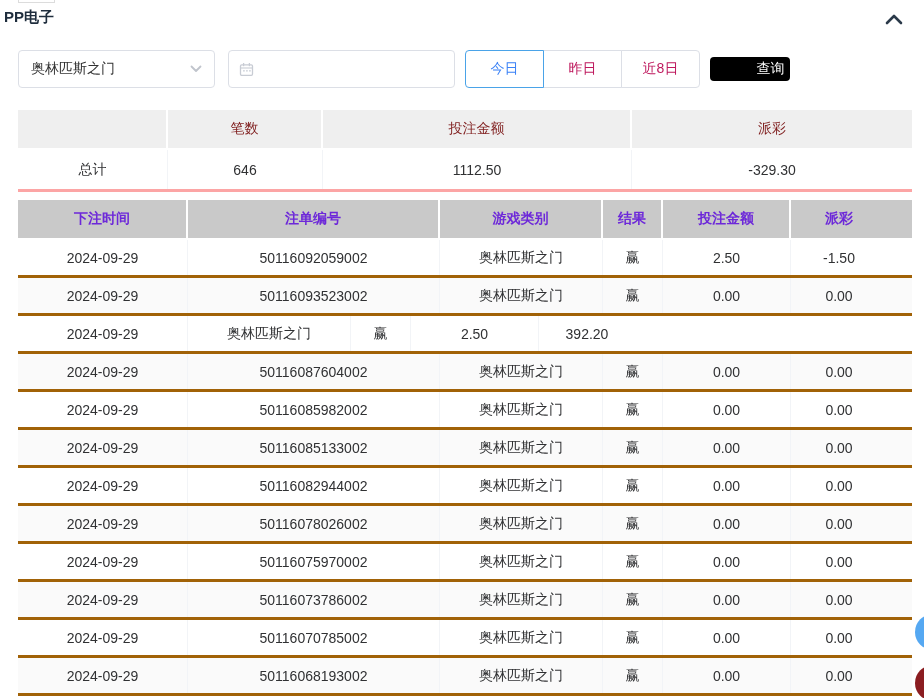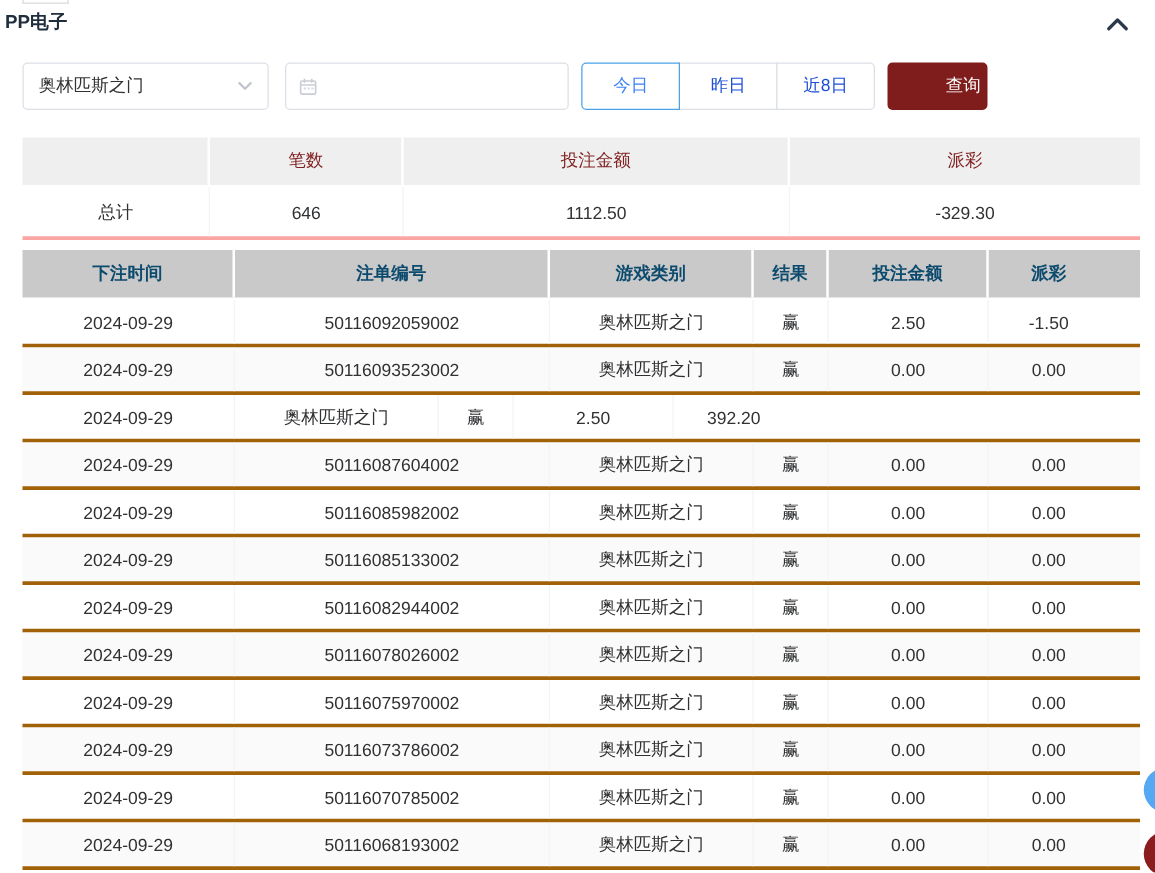--- a/index.html
+++ b/index.html
@@ -36,32 +36,32 @@
   .select-box .sel-text { flex: 1; font-size: 14px; color: #333; }
   .date-box {
     margin-left: 13px; width: 227px; height: 38px; border: 1px solid #dcdfe6; border-radius: 4px;
     display: flex; align-items: center; padding: 0 10px; cursor: pointer; background: #fff;
   }
   .date-box .date-text { margin-left: 8px; font-size: 14.5px; color: #303133; letter-spacing: 0.2px; }
 
   .btn-group { margin-left: 10px; display: flex; }
   .qbtn {
     width: 79px; height: 38px; background: #fff; border: 1px solid #dcdfe6;
-    color: #1d4ed8; font-size: 14px; cursor: pointer;
+    color: #be185d; font-size: 14px; cursor: pointer;
     display: flex; align-items: center; justify-content: center;
     font-family: inherit;
   }
   .qbtn + .qbtn { margin-left: -1px; }
   .qbtn:first-child { border-radius: 4px 0 0 4px; }
   .qbtn:last-child { border-radius: 0 4px 4px 0; }
   .qbtn.active { border-color: #4aa3e8; color: #3b82f6; position: relative; z-index: 1; }
 
   .query-btn {
-    margin-left: 10px; width: 80px; height: 38px; border: none; border-radius: 4px;
-    background: #7f1d1d; color: #fff; font-size: 14px; cursor: pointer;
+    margin-left: 10px; width: 80px; height: 24px; border: none; border-radius: 4px;
+    background: #000000; color: #fff; font-size: 14px; cursor: pointer;
     display: flex; align-items: center; justify-content: center; font-family: inherit; padding-left: 41px;
   }
 
   
   .summary { position: absolute; left: 18px; top: 110px; width: 894px; }
   .sum-header { display: flex; height: 38px; background: #efefef; }
   .sum-header .cell {
     display: flex; align-items: center; justify-content: center;
     font-size: 14px; color: #7f1d1d; border-right: 2px solid #fff;
   }
@@ -72,21 +72,21 @@
     font-size: 14px; color: #303133; border-right: 1px solid #f2f4f7;
   }
   .sum-row .cell:last-child { border-right: none; }
   .s1 { width: 150px; } .s2 { width: 155px; } .s3 { width: 309px; } .s4 { width: 280px; }
 
   
   .records { position: absolute; left: 18px; top: 200px; width: 894px; }
   .rt-header { display: flex; height: 38px; background: #c9c9c9; }
   .rt-header .cell {
     display: flex; align-items: center; justify-content: center;
-    font-size: 14px; font-weight: bold; color: #0c4a6e; border-right: 2px solid #fff;
+    font-size: 14px; font-weight: bold; color: #6d28d9; border-right: 2px solid #fff;
   }
   .rt-header .cell:last-child { border-right: none; }
   .rt-body { margin-top: 2px; }
   .rt-row { display: flex; height: 38px; border-bottom: 3px solid #a16207; background: #fff; }
   .rt-body .rt-row:nth-child(even) { background: #fafafa; }
   .rt-row .cell {
     display: flex; align-items: center; justify-content: center;
     font-size: 14px; color: #303133; border-right: 1px solid #f2f4f7;
   }
   .rt-row .cell:last-child { border-right: none; }

